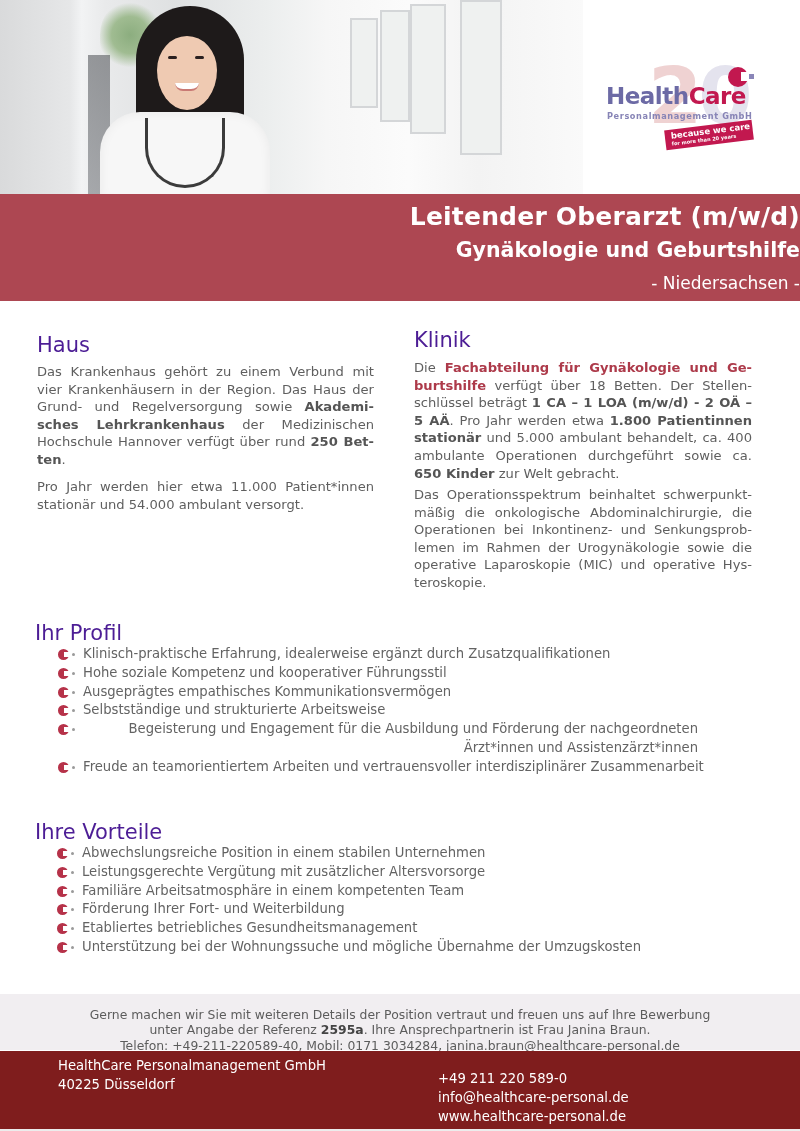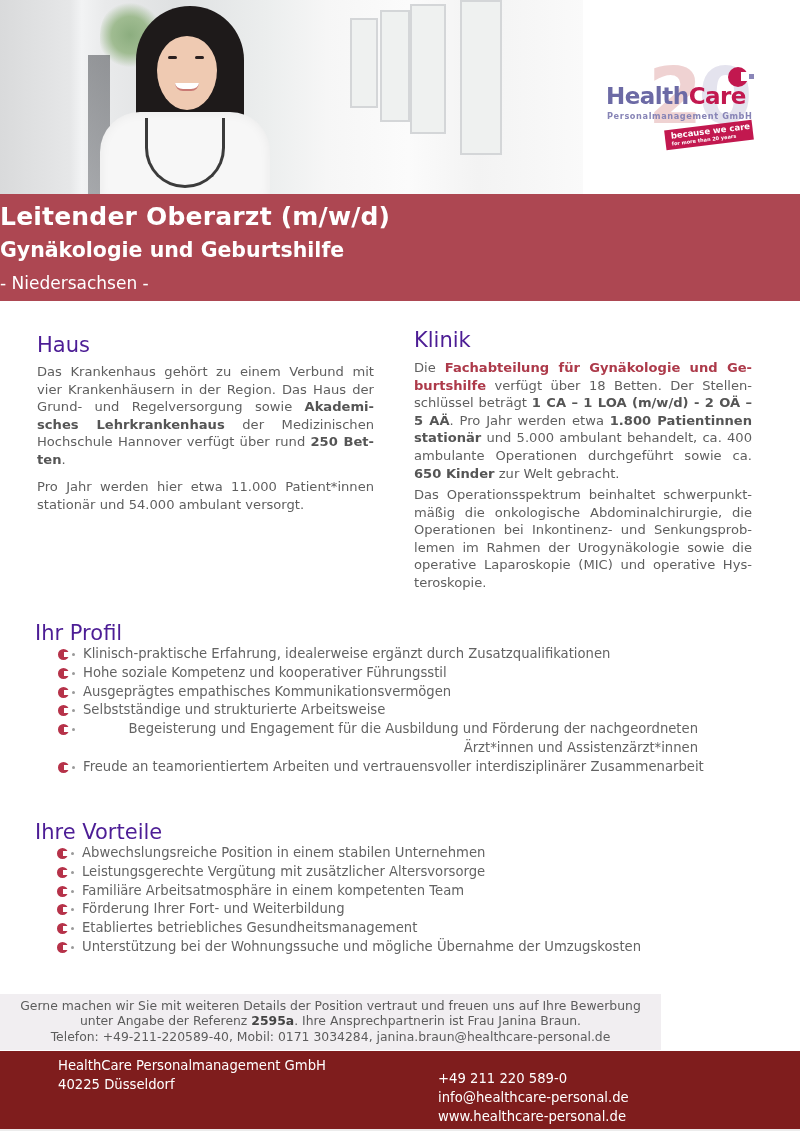--- a/index.html
+++ b/index.html
@@ -31,21 +31,21 @@
   .logo .cross-sq { position: absolute; left: 151px; top: 19px; width: 5px; height: 5px; background: #8a86b8; }
   .logo .name { position: absolute; left: 8px; top: 28px; font-weight: bold; font-size: 23px; letter-spacing: -0.5px; }
   .logo .name .h { color: #6c6aa5; }
   .logo .name .c { color: #c2184f; }
   .logo .sub { position: absolute; left: 9px; top: 56px; font-size: 8.2px; font-weight: bold; color: #8784b6; letter-spacing: .6px; white-space: nowrap; }
   .logo .tag { position: absolute; left: 67px; top: 70px; width: 88px; height: 20px; background: #c2184f; transform: rotate(-7deg); color: #ffffff; padding: 1px 0 0 6px; }
   .logo .tag .l1 { font-size: 8.5px; font-weight: bold; line-height: 10px; display: block; }
   .logo .tag .l2 { font-size: 5px; font-weight: bold; line-height: 6px; display: block; }
 
   
-  .title-band { position: absolute; left: 0; top: 194px; width: 800px; height: 107px; background: #ad4752; text-align: left; color: #ffffff; }
+  .title-band { position: absolute; left: 0; top: 194px; width: 800px; height: 107px; background: #ad4752; text-align: right; color: #ffffff; }
   .title-band .t1 { position: absolute; left: 0; right: 0; top: 8px; font-family: "DejaVu Sans", sans-serif; font-weight: bold; font-size: 25px; letter-spacing: 0.2px; }
   .title-band .t2 { position: absolute; left: 0; right: 0; top: 44px; font-weight: bold; font-size: 20.5px; }
   .title-band .t3 { position: absolute; left: 0; right: 0; top: 79px; font-size: 17px; }
 
   
   .sec-h { color: #4c1d95; font-family: "DejaVu Sans", sans-serif; font-size: 21px; position: absolute; }
   .para { position: absolute; font-family: "DejaVu Sans", sans-serif; font-size: 13.1px; line-height: 17.6px; color: #5f5f5f; text-align: justify; hyphens: manual; }
   .para b { color: #555; }
   .para .red { color: #ad3a4a; font-weight: bold; }
 
@@ -53,21 +53,21 @@
   .col-right { left: 414px; width: 338px; }
 
   ul.bullets { position: absolute; list-style: none; font-family: "DejaVu Sans", sans-serif; font-size: 13.2px; color: #636363; }
   ul.bullets li { position: relative; padding-left: 25px; line-height: 18.8px; }
   ul.bullets li .bullet { position: absolute; left: 0; top: 4px; width: 11px; height: 11px; }
   ul.bullets li .bullet .pac { position: absolute; left: 0; top: 0; width: 11px; height: 11px; border-radius: 50%; background: #b63249; }
   ul.bullets li .bullet .pac::after { content: ""; position: absolute; left: 6px; top: 3px; width: 6px; height: 5px; background: #ffffff; }
   ul.bullets li .bullet .dot { position: absolute; left: 14px; top: 4px; width: 3px; height: 3px; background: #9a9a9a; border-radius: 50%; }
 
   
-  .contact { position: absolute; left: 0; top: 994px; width: 661px; height: 56px; background: #f1eef1; text-align: center; font-size: 12.4px; line-height: 15.4px; color: #5c5c5c; padding-top: 4px; }
+  .contact { position: absolute; left: 0; top: 994px; width: 800px; height: 56px; background: #f1eef1; text-align: center; font-size: 12.4px; line-height: 15.4px; color: #5c5c5c; padding-top: 13px; }
   .contact b { color: #444; }
 
   
   .footer { position: absolute; left: 0; top: 1051px; width: 800px; height: 78px; background: #7f1d1d; color: #ffffff; font-size: 13.2px; line-height: 19px; }
   .footer .fl { position: absolute; left: 58px; top: 5px; }
   .footer .fr { position: absolute; left: 438px; top: 18px; }
   .footer .fl div, .footer .fr div { white-space: nowrap; }
   .bottom-line { position: absolute; left: 0; top: 1129px; width: 800px; height: 2px; background: #ececec; }
 </style>
 </head>

